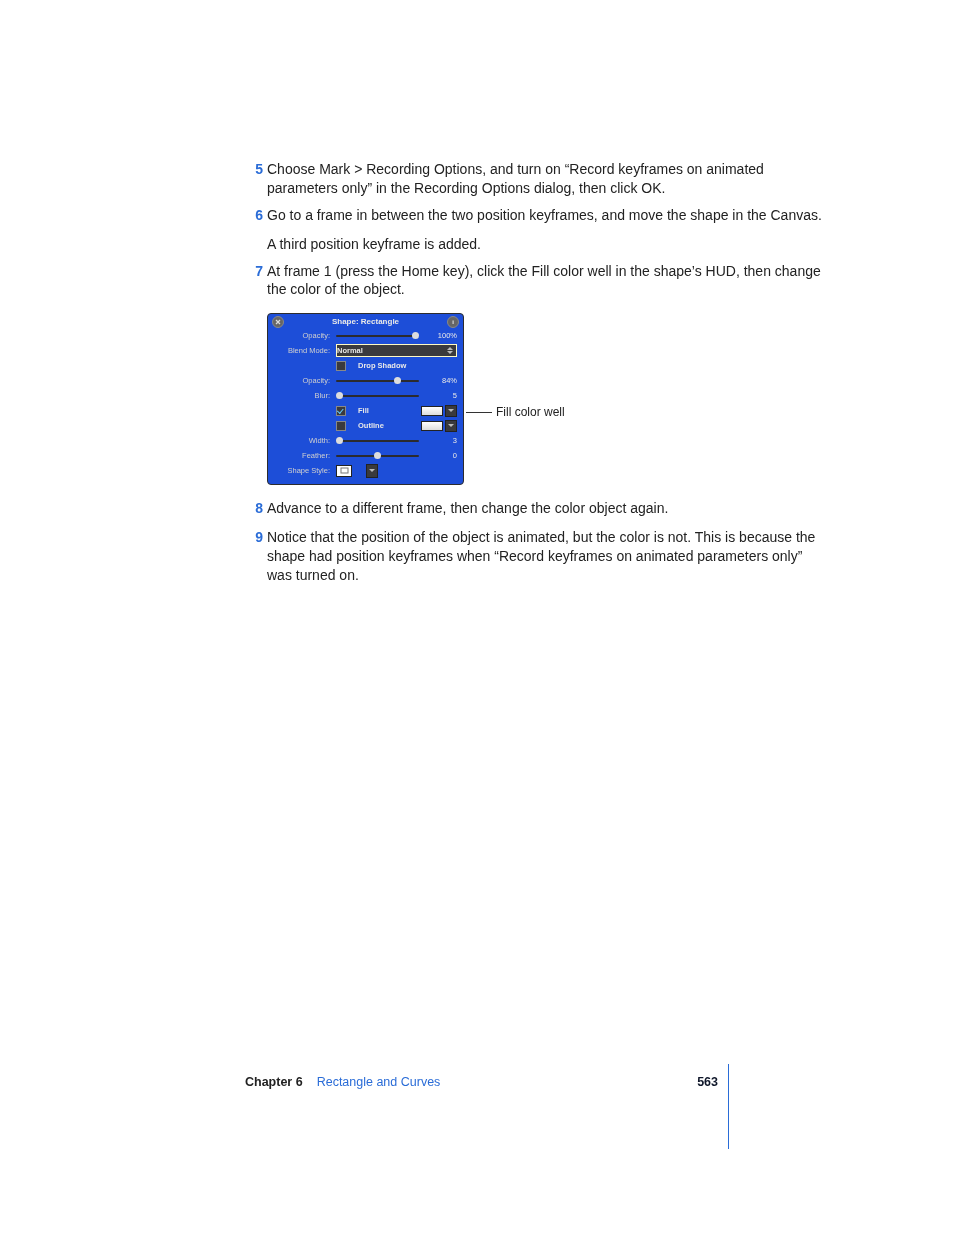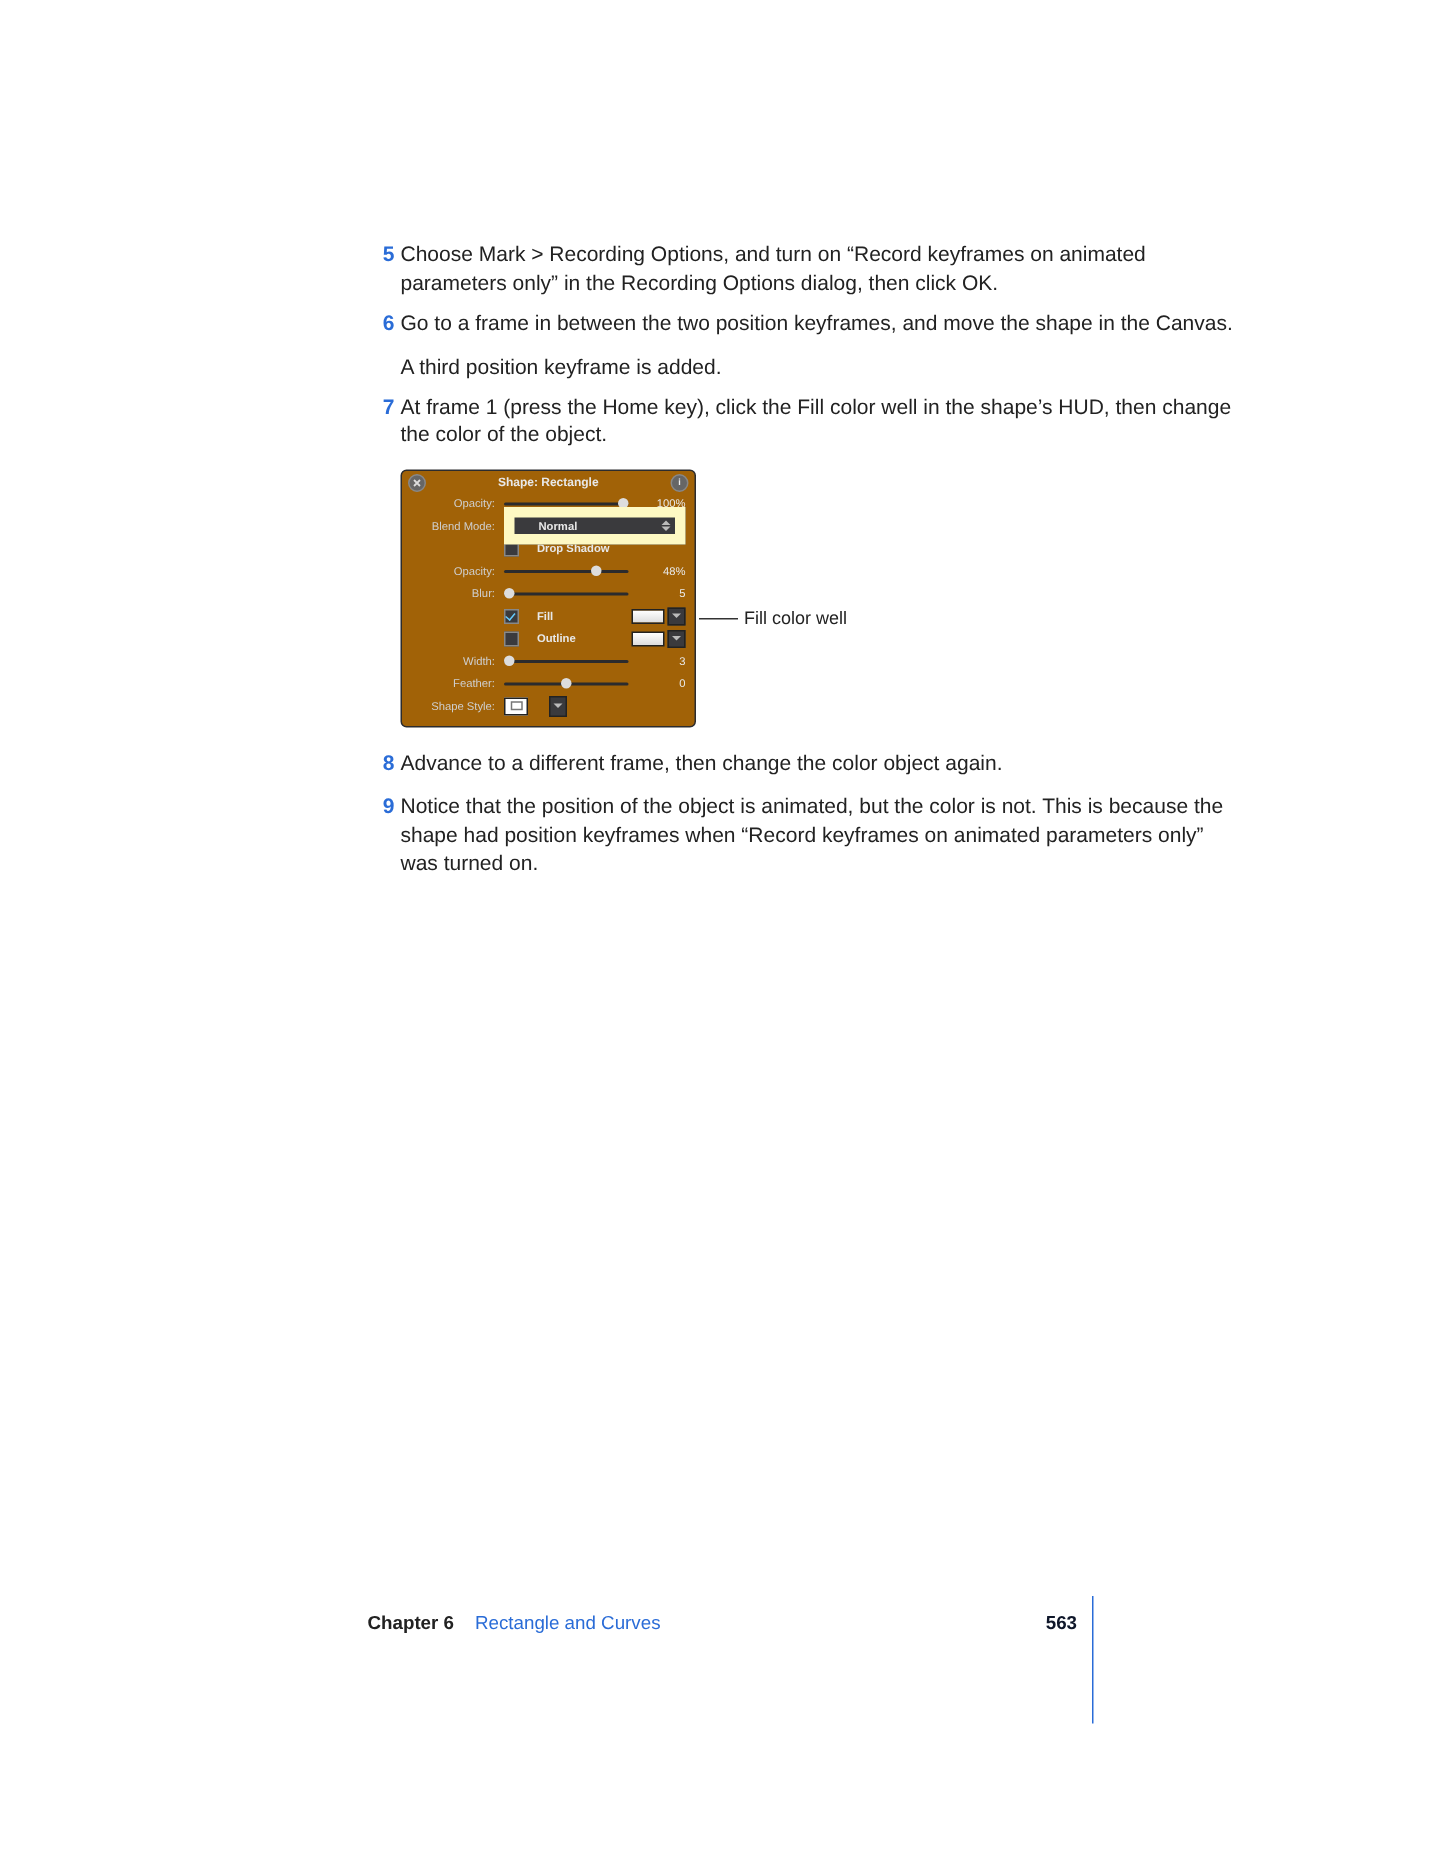--- a/index.html
+++ b/index.html
@@ -45,21 +45,21 @@
     display: block;
     margin-top: 10px;
   }
   .figure-wrap {
     margin: 14px 0 14px 22px;
     display: flex;
     align-items: center;
   }
   .hud {
     width: 195px;
-    background: #a16207;
+    background: #1d4ed8;
     border: 1px solid #2c2c2e;
     border-radius: 4px;
     font-family: "Lucida Grande", Arial, sans-serif;
     color: #ddd;
     font-size: 7.5px;
     padding-bottom: 6px;
     position: relative;
   }
   .hud-header {
     height: 14px;
@@ -125,27 +125,27 @@
     position: absolute;
     top: -3px;
     width: 7px;
     height: 7px;
     background: #ddd;
     border-radius: 50%;
   }
   .val { width: 26px; text-align: right; color: #e8e8e8; }
   .select {
     background: #3a3a3d;
-    border: 7px solid #fef9c3;
+    border: 1px solid #fef9c3;
     height: 11px;
     flex: 1;
     display: flex;
     align-items: center;
     justify-content: space-between;
-    padding: 0 2px 0 16px;
+    padding: 0 2px 0 0;
     font-weight: bold;
     color: #e8e8e8;
     position: relative;
   }
   .arrows {
     width: 8px;
     height: 11px;
     display: flex;
     flex-direction: column;
     justify-content: center;
@@ -323,21 +323,21 @@
           <span class="rowtext">Drop Shadow</span>
         </div>
       </div>
 
       <div class="hud-row">
         <div class="hud-label">Opacity:</div>
         <div class="hud-control">
           <div class="slider">
               <div class="thumb" style="left:calc(75% - 4px)"></div>
             </div>
-          <div class="val">48%</div>
+          <div class="val">84%</div>
         </div>
       </div>
 
       <div class="hud-row">
         <div class="hud-label">Blur:</div>
         <div class="hud-control">
           <div class="slider">
               <div class="thumb" style="left:0"></div>
             </div>
           <div class="val">5</div>

